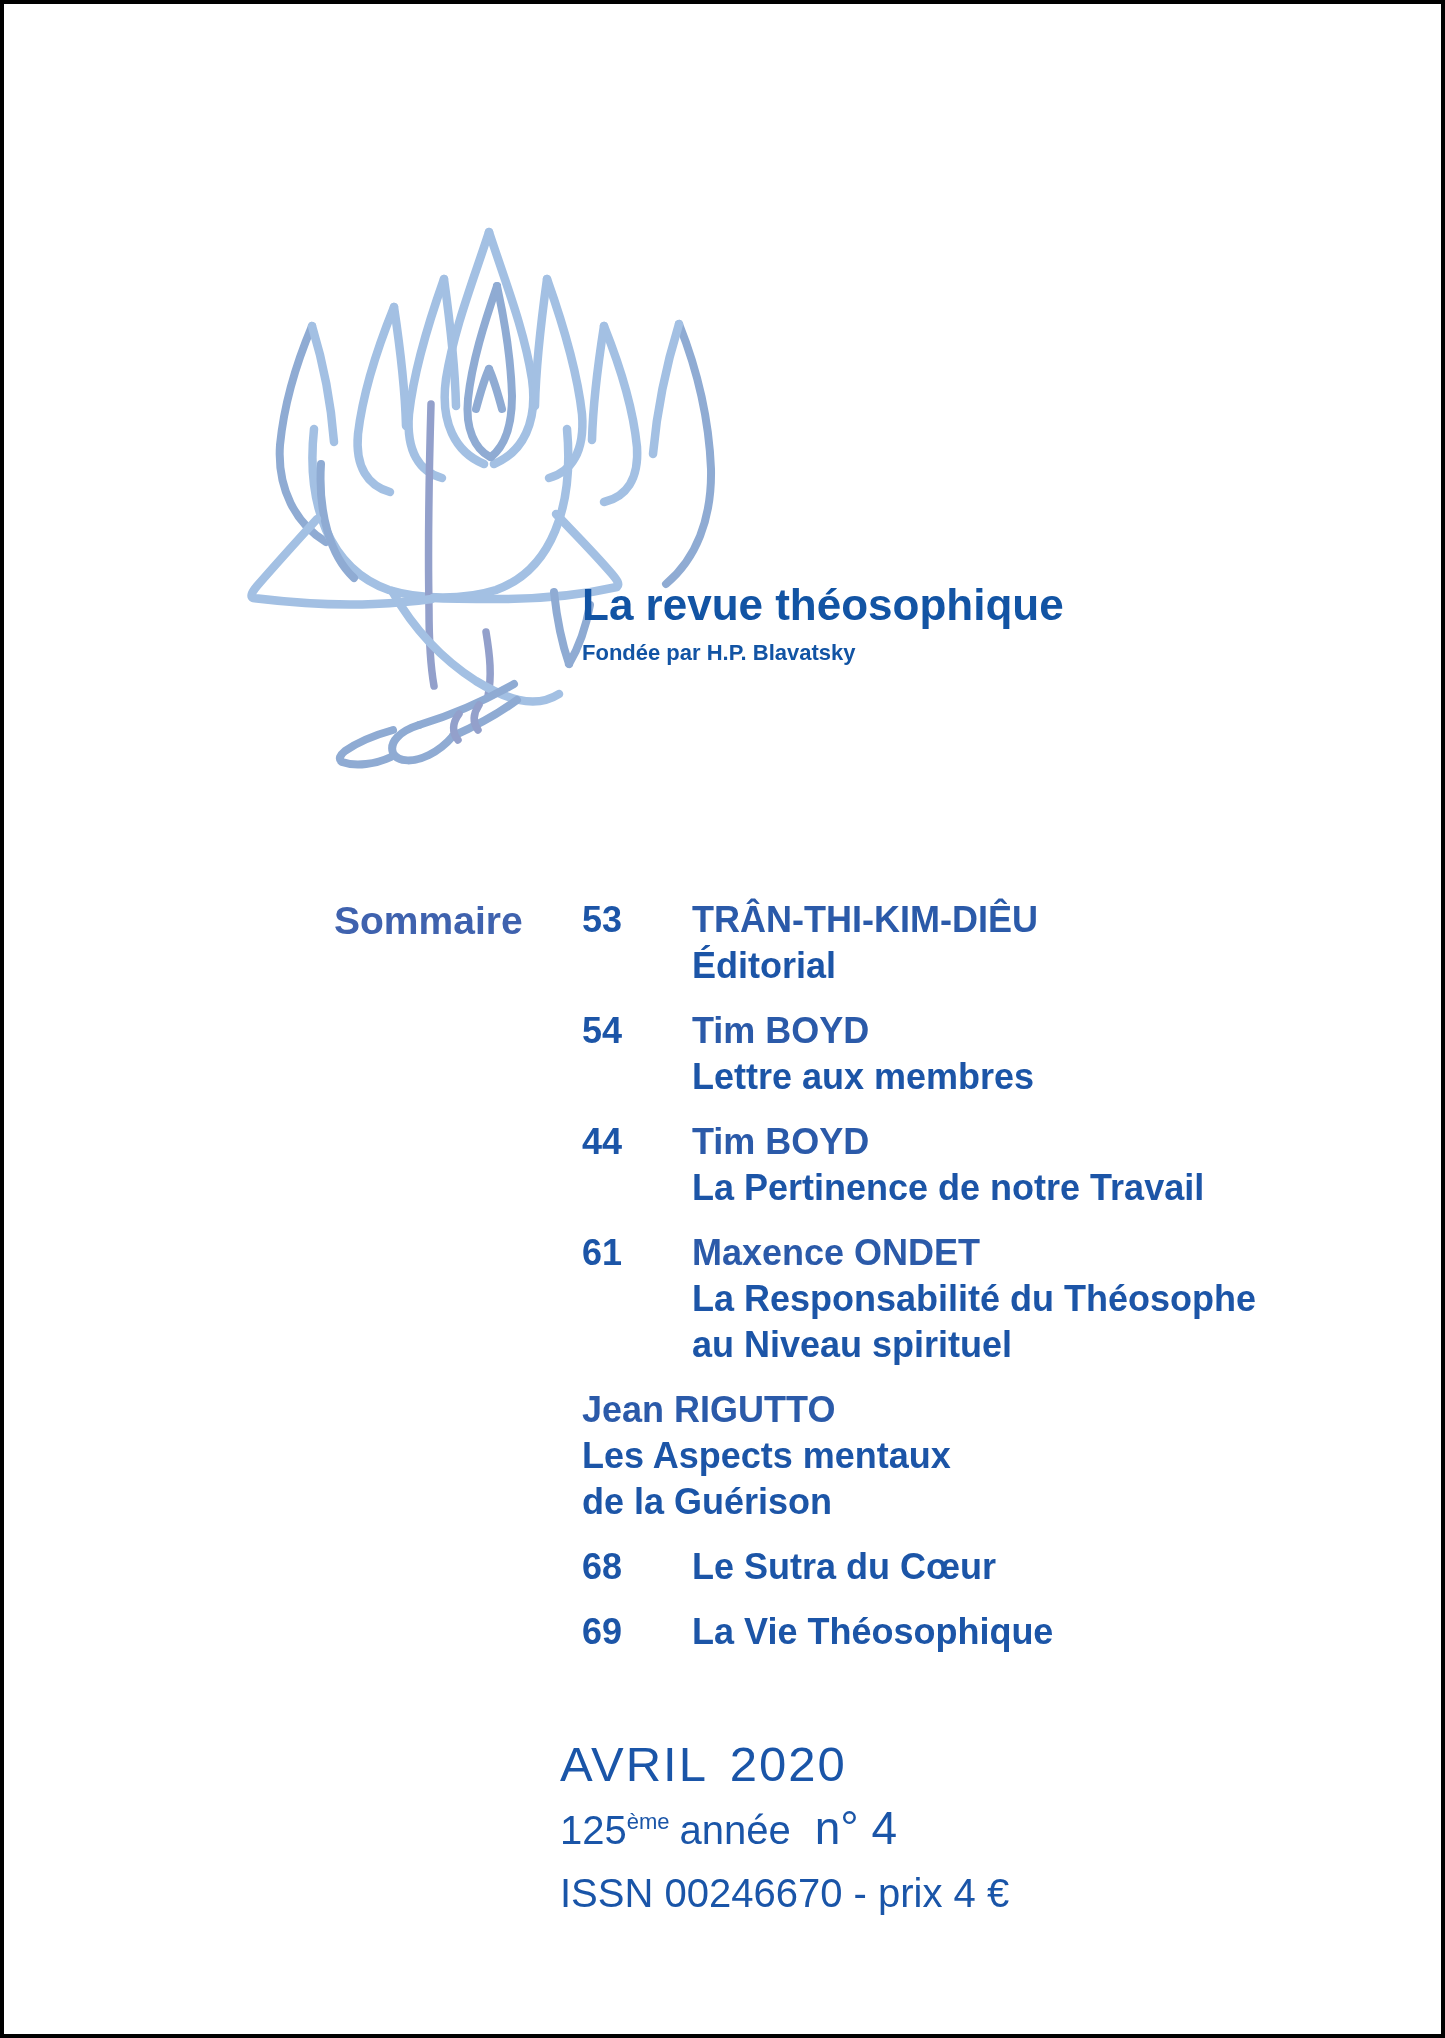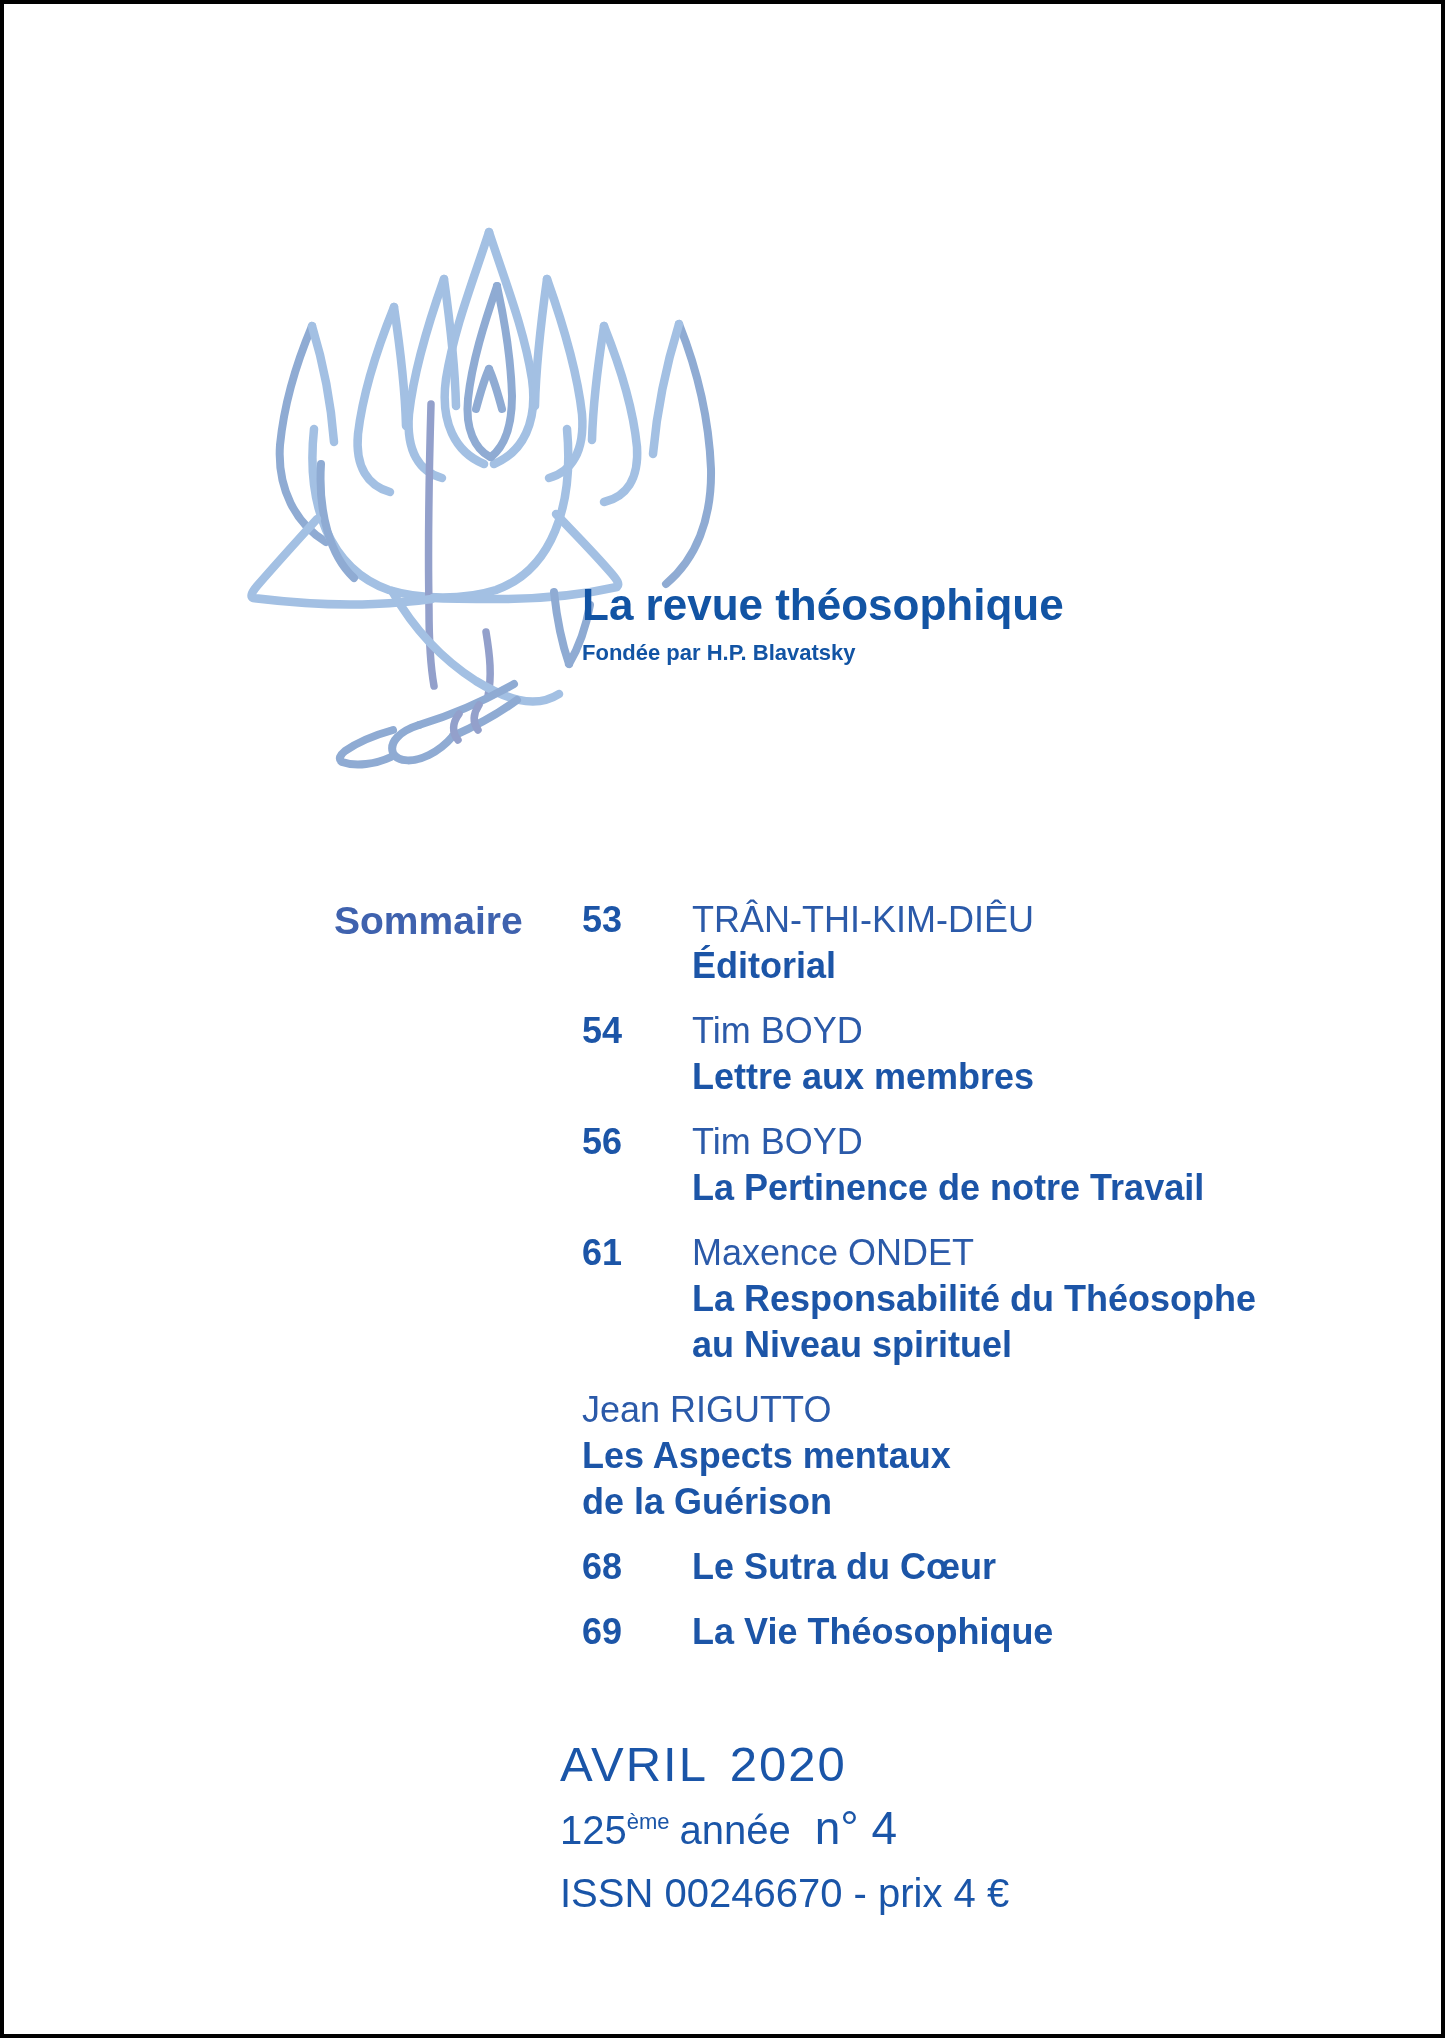--- a/index.html
+++ b/index.html
@@ -57,21 +57,21 @@
   .toc{
     position:absolute;left:578px;top:893px;width:780px;
     font-size:36px;line-height:46px;
   }
   .toc-entry{display:flex;margin-bottom:19px;}
   .toc-num{
     flex:0 0 110px;width:110px;
     font-weight:700;color:var(--toc-title-blue);
   }
   .toc-body{flex:1 1 auto;}
-  .toc-author{font-weight:400;color:var(--toc-author-blue);white-space:nowrap;}
+  .toc-author{font-weight:700;color:var(--toc-author-blue);white-space:nowrap;}
   .toc-title{font-weight:700;color:var(--toc-title-blue);white-space:nowrap;}
 
   .issue-block{
     position:absolute;left:556px;top:1734px;
     color:var(--issue-blue);white-space:nowrap;
   }
   .issue-date{
     font-size:49px;line-height:52px;font-weight:400;
     letter-spacing:2px;word-spacing:8px;
   }
@@ -150,21 +150,21 @@
         </div>
       </div>
       <div class="toc-entry">
         <div class="toc-num">54</div>
         <div class="toc-body">
           <div class="toc-author">Tim BOYD</div>
           <div class="toc-title">Lettre aux membres</div>
         </div>
       </div>
       <div class="toc-entry">
-        <div class="toc-num">56</div>
+        <div class="toc-num">44</div>
         <div class="toc-body">
           <div class="toc-author">Tim BOYD</div>
           <div class="toc-title">La Pertinence de notre Travail</div>
         </div>
       </div>
       <div class="toc-entry">
         <div class="toc-num">61</div>
         <div class="toc-body">
           <div class="toc-author">Maxence ONDET</div>
           <div class="toc-title">La Responsabilité du Théosophe</div>

